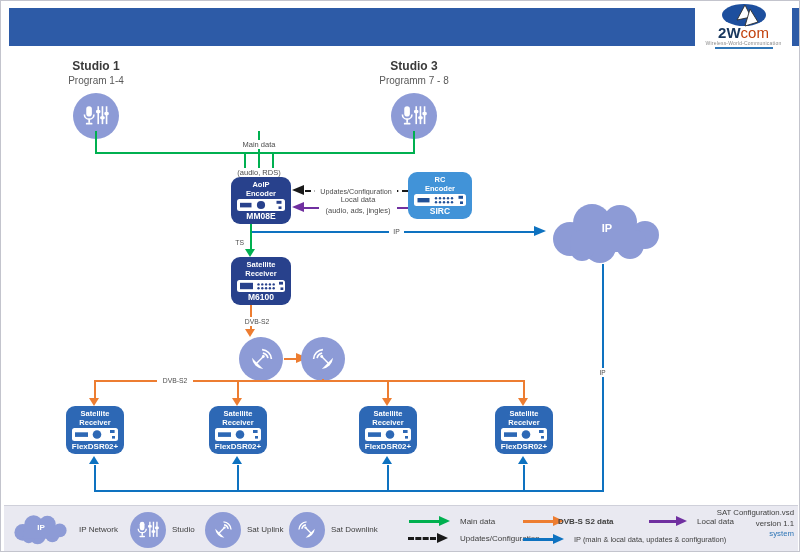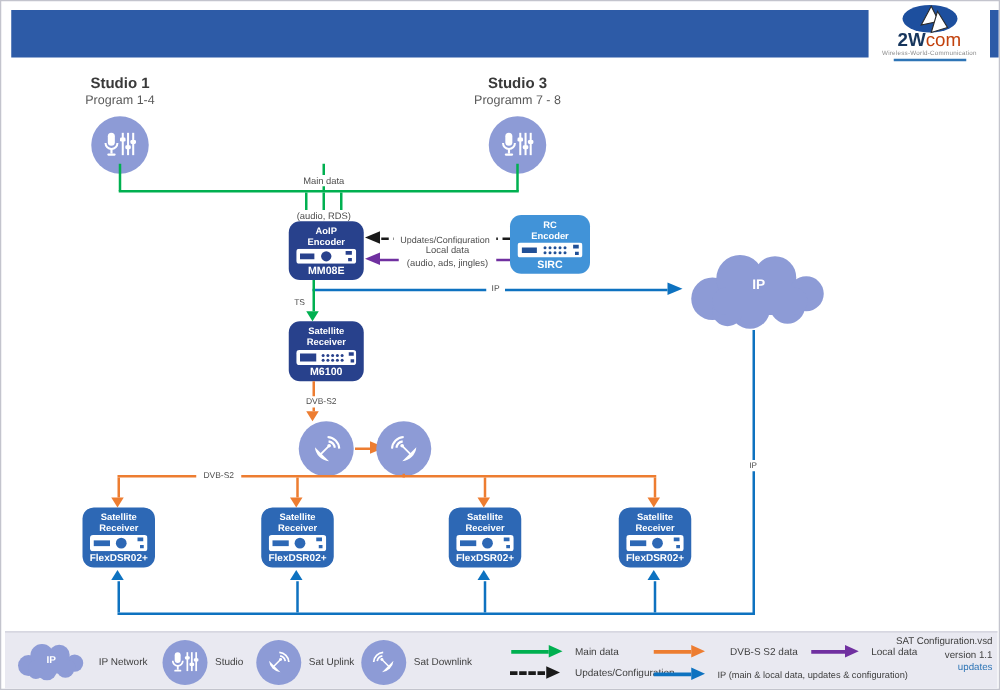--- a/index.html
+++ b/index.html
@@ -396,30 +396,30 @@
     <div class="hl green" style="left:405px;top:14px;width:30px;"></div>
     <div class="tri tri-right green" style="left:435px;top:10px;"></div>
     <div class="llbl" style="left:456px;top:11px;">Main data</div>
 
     <div class="dashl black" style="left:404px;top:31px;width:28px;"></div>
     <div class="tri tri-right black" style="left:433px;top:27px;"></div>
     <div class="llbl" style="left:456px;top:28px;">Updates/Configuration</div>
 
     <div class="hl orange" style="left:519px;top:14px;width:30px;"></div>
     <div class="tri tri-right orange" style="left:549px;top:10px;"></div>
-    <div class="llbl" style="left:580px;top:11px;">DVB-S S2 data</div>
+    <div class="llbl" style="left:554px;top:11px;font-weight:bold;">DVB-S S2 data</div>
 
     <div class="hl blue" style="left:519px;top:32px;width:30px;"></div>
     <div class="tri tri-right blue" style="left:549px;top:28px;"></div>
     <div class="llbl" style="left:570px;top:29px;font-size:7.4px;">IP (main &amp; local data, updates &amp; configuration)</div>
 
     <div class="hl purple" style="left:645px;top:14px;width:27px;"></div>
     <div class="tri tri-right purple" style="left:672px;top:10px;"></div>
     <div class="llbl" style="left:693px;top:11px;">Local data</div>
 
     <div class="doc">
       <div>SAT Configuration.vsd</div>
       <div>version 1.1</div>
-      <div class="pub">updates</div>
+      <div class="pub">system</div>
     </div>
   </div>
 
 </div>
 
 </body></html>

